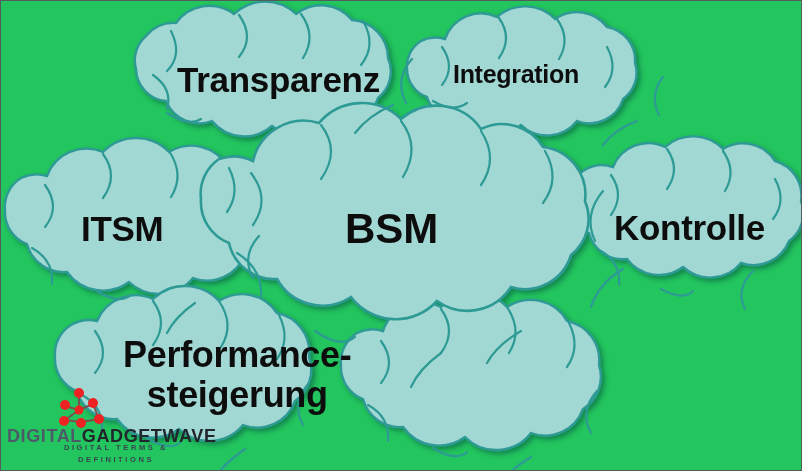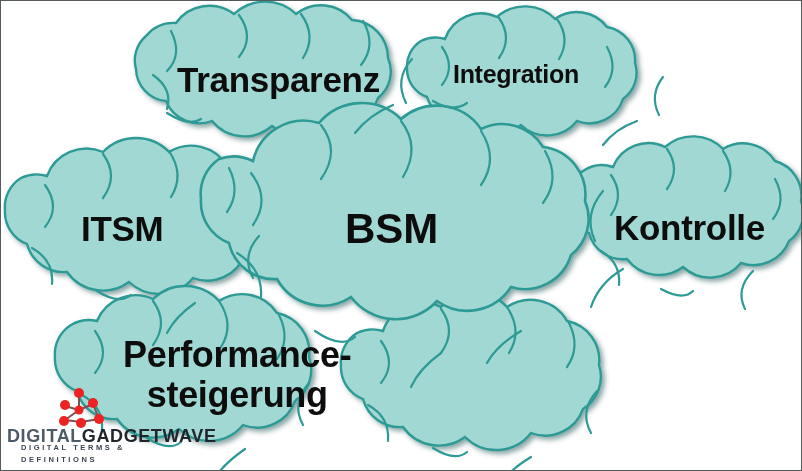--- a/index.html
+++ b/index.html
@@ -5,21 +5,21 @@
 <style>
   html, body {
     margin: 0;
     padding: 0;
     background: #000000;
   }
   #stage {
     position: relative;
     width: 802px;
     height: 471px;
-    background: #ffffff;
+    background: #22c55e;
     overflow: hidden;
     border: 1px solid #555a5a;
     box-sizing: border-box;
     font-family: "Liberation Sans", sans-serif;
   }
   #cloud-canvas {
     position: absolute;
     left: 0;
     top: 0;
     width: 802px;
@@ -70,21 +70,21 @@
     letter-spacing: 0.6px;
     white-space: pre;
   }
   #wm-title .wm-a { color: #4d5a68; }
   #wm-title .wm-b { color: #20262c; }
   #wm-sub {
     position: absolute;
     left: 16px;
     top: 56px;
     width: 190px;
-    text-align: left;
+    text-align: center;
     font-family: "Liberation Sans", sans-serif;
     font-size: 7.5px;
     font-weight: bold;
     letter-spacing: 2.6px;
     color: #3a4450;
     line-height: 1.55;
     white-space: pre-line;
   }
 </style>
 </head>

